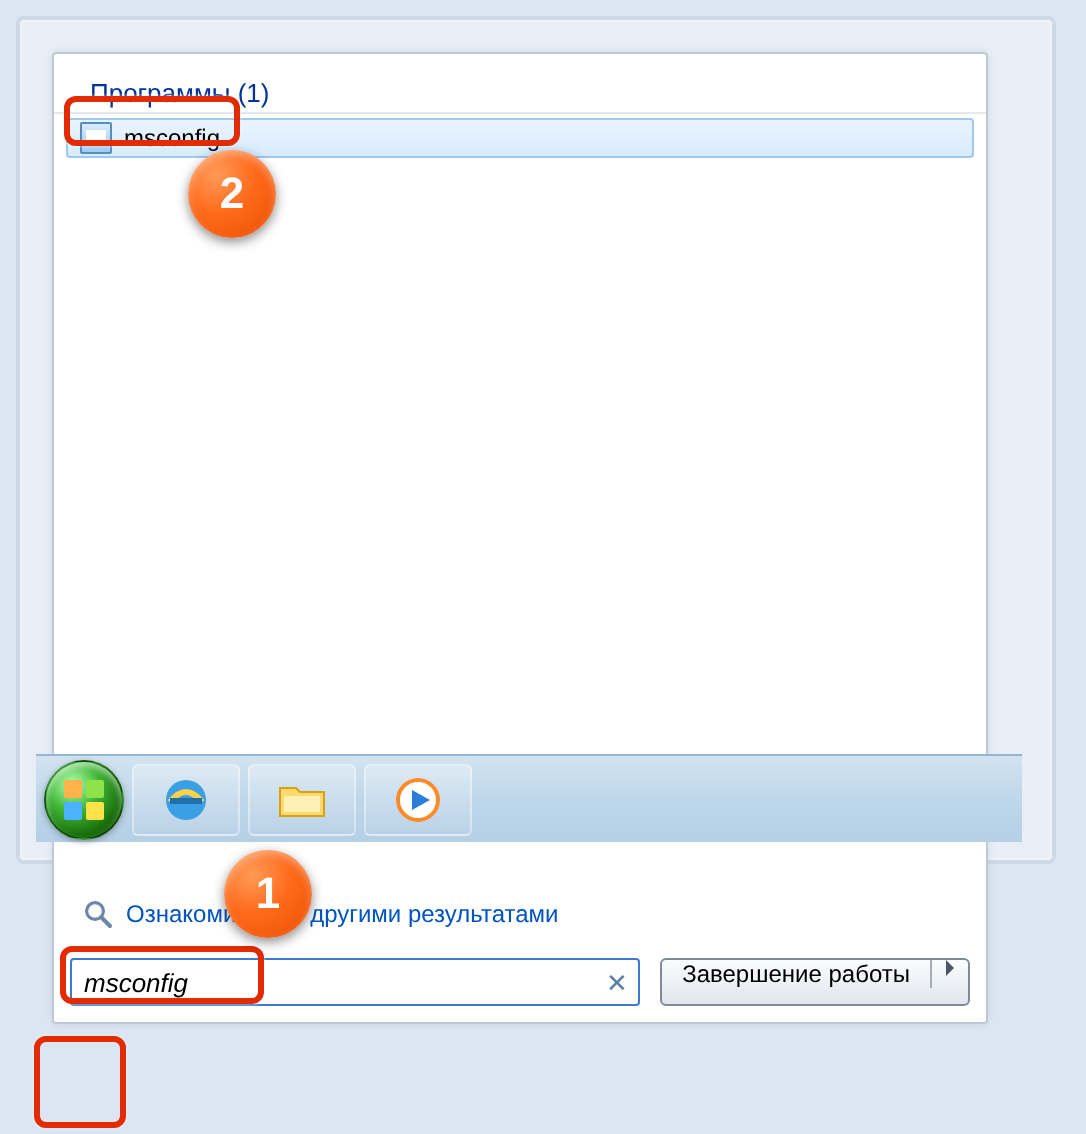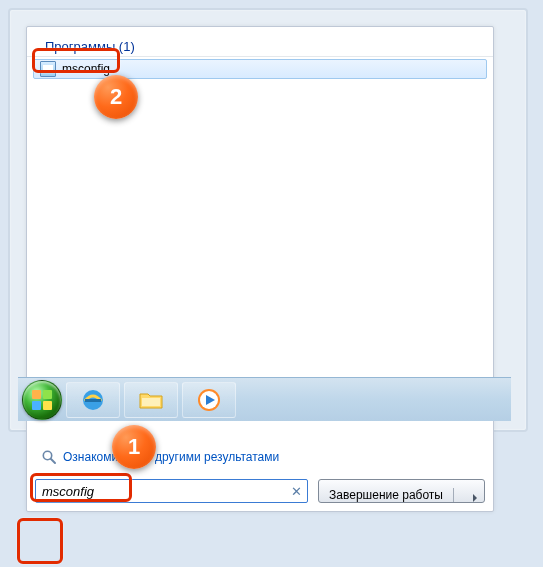--- a/index.html
+++ b/index.html
@@ -117,27 +117,26 @@
     .clear-x {
       width: 14px; height: 14px;
       color: #5a7ea7;
       cursor: pointer;
       display: flex; align-items: center; justify-content: center;
       font-size: 13px;
     }
     .shutdown-btn {
       height: 24px;
       display: flex;
-      align-items: flex-end;
+      align-items: flex-start;
       border: 1px solid #808a98;
       border-radius: 3px;
       background: linear-gradient(#fbfcfe,#e1e6ed);
       cursor: pointer;
       overflow: hidden;
-      gap: 12px;
     }
     .shutdown-main {
       padding: 0 10px;
       display: flex; align-items: center;
       font-size: 12px;
       border-right: 1px solid #a3acb9;
     }
     .shutdown-arrow {
       width: 18px;
       display: flex; align-items: center; justify-content: center;

